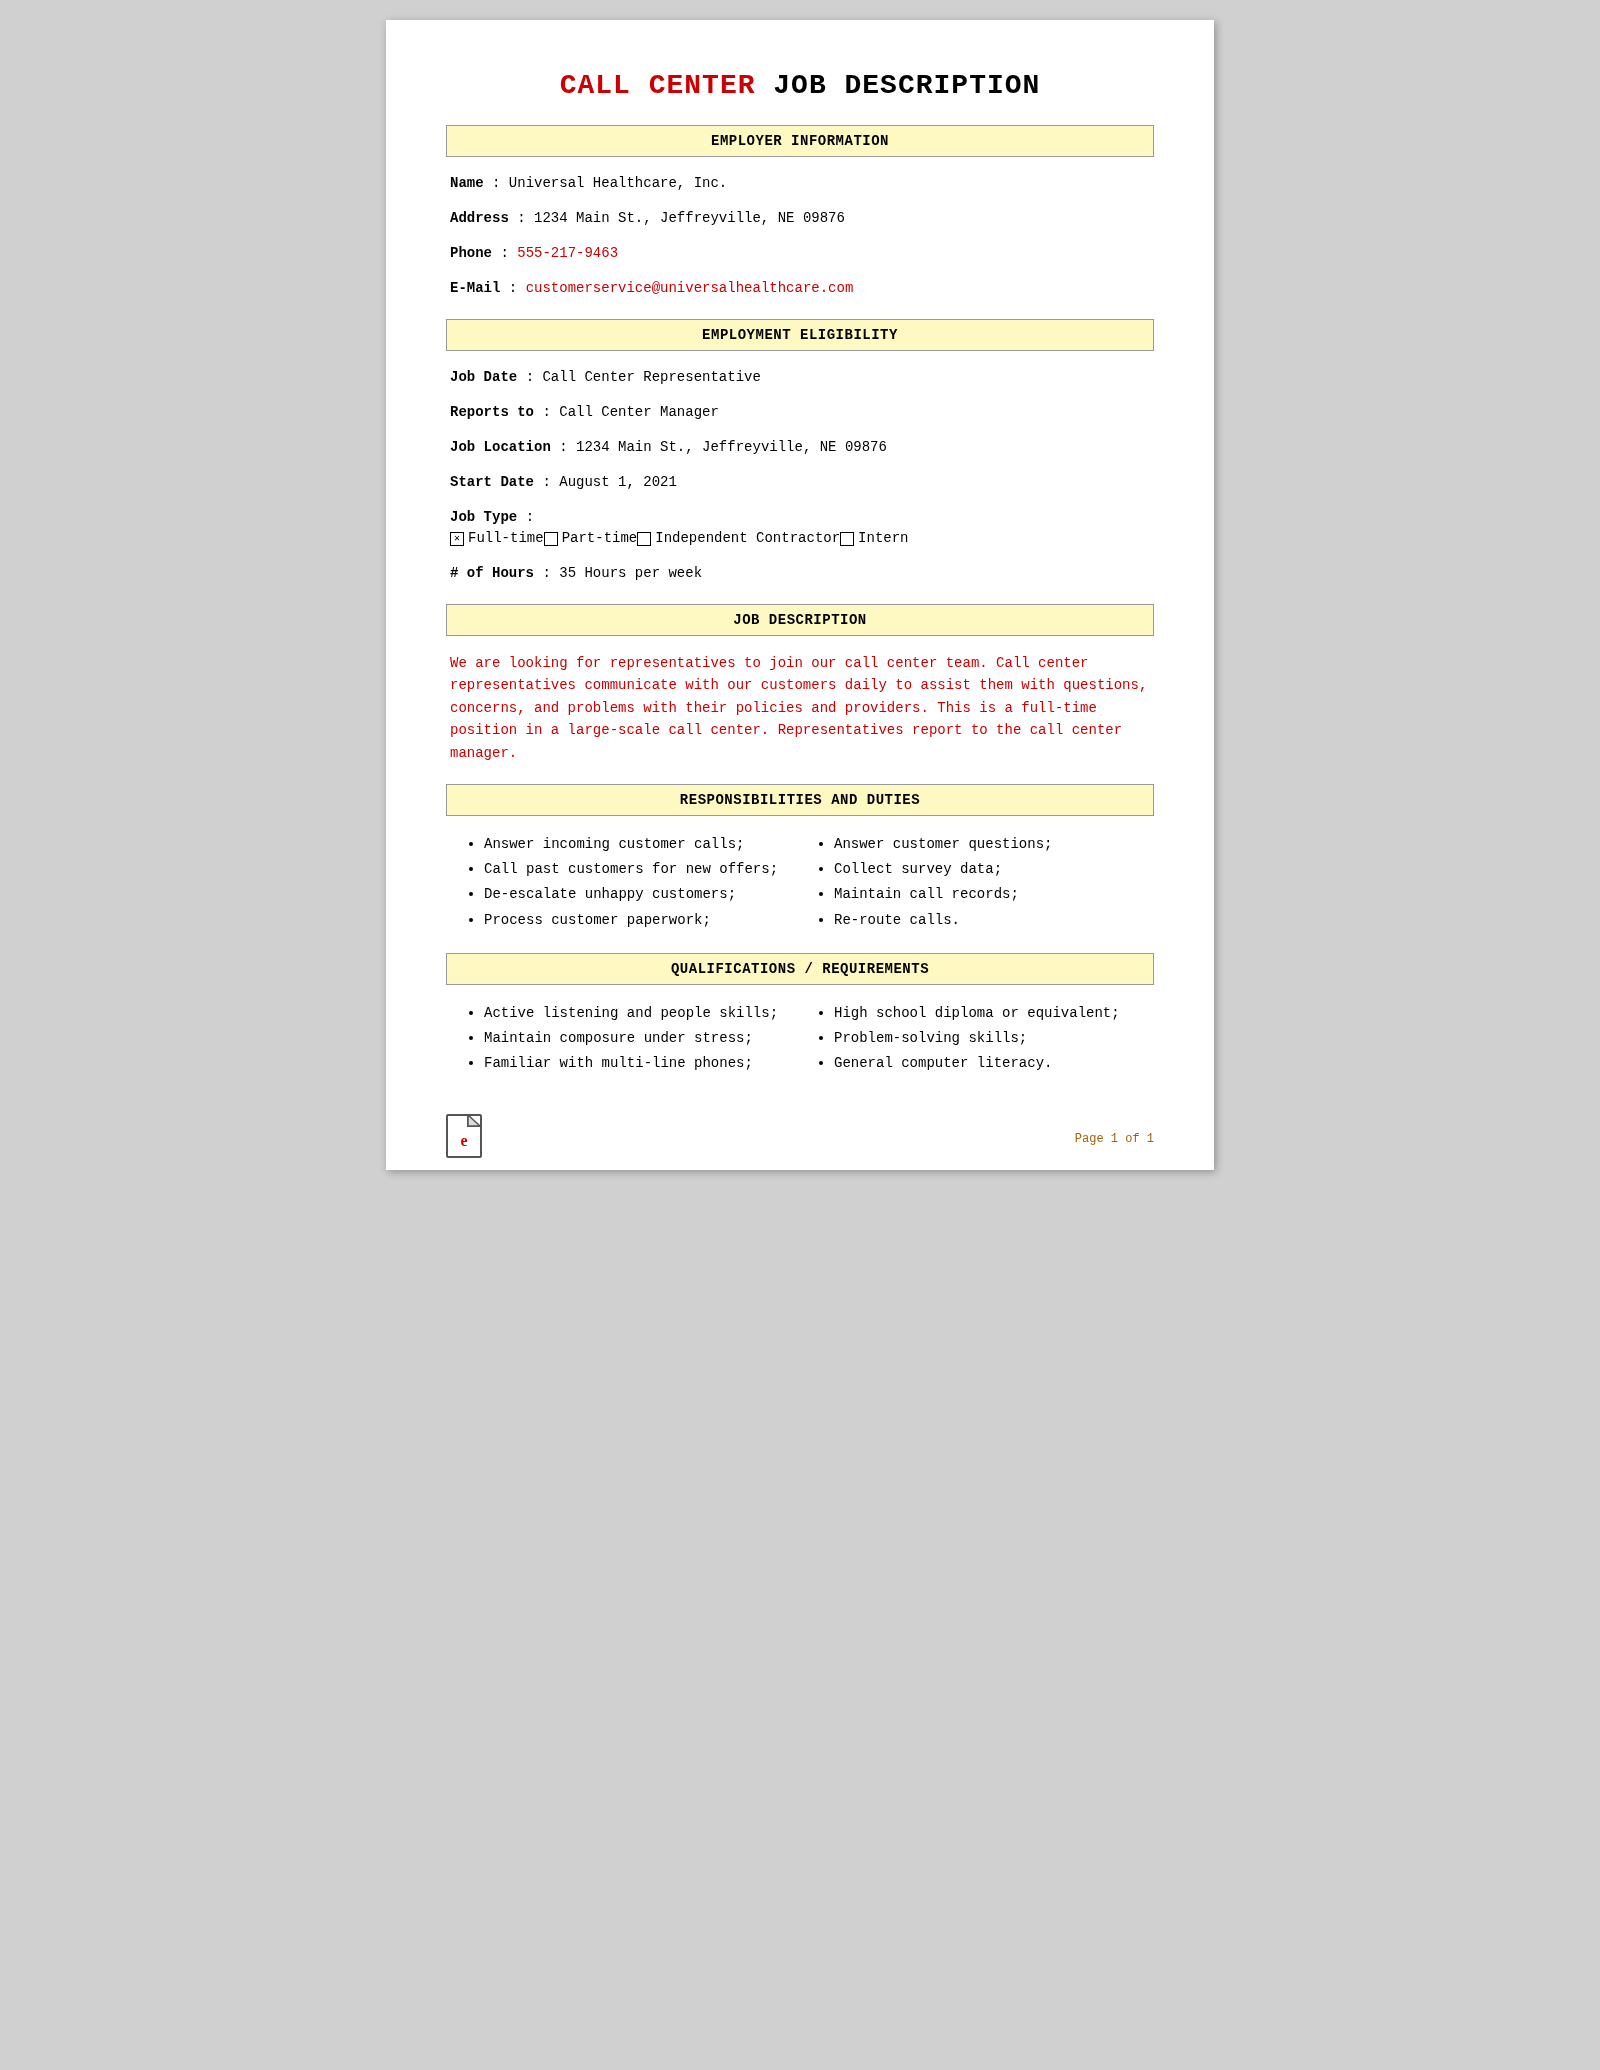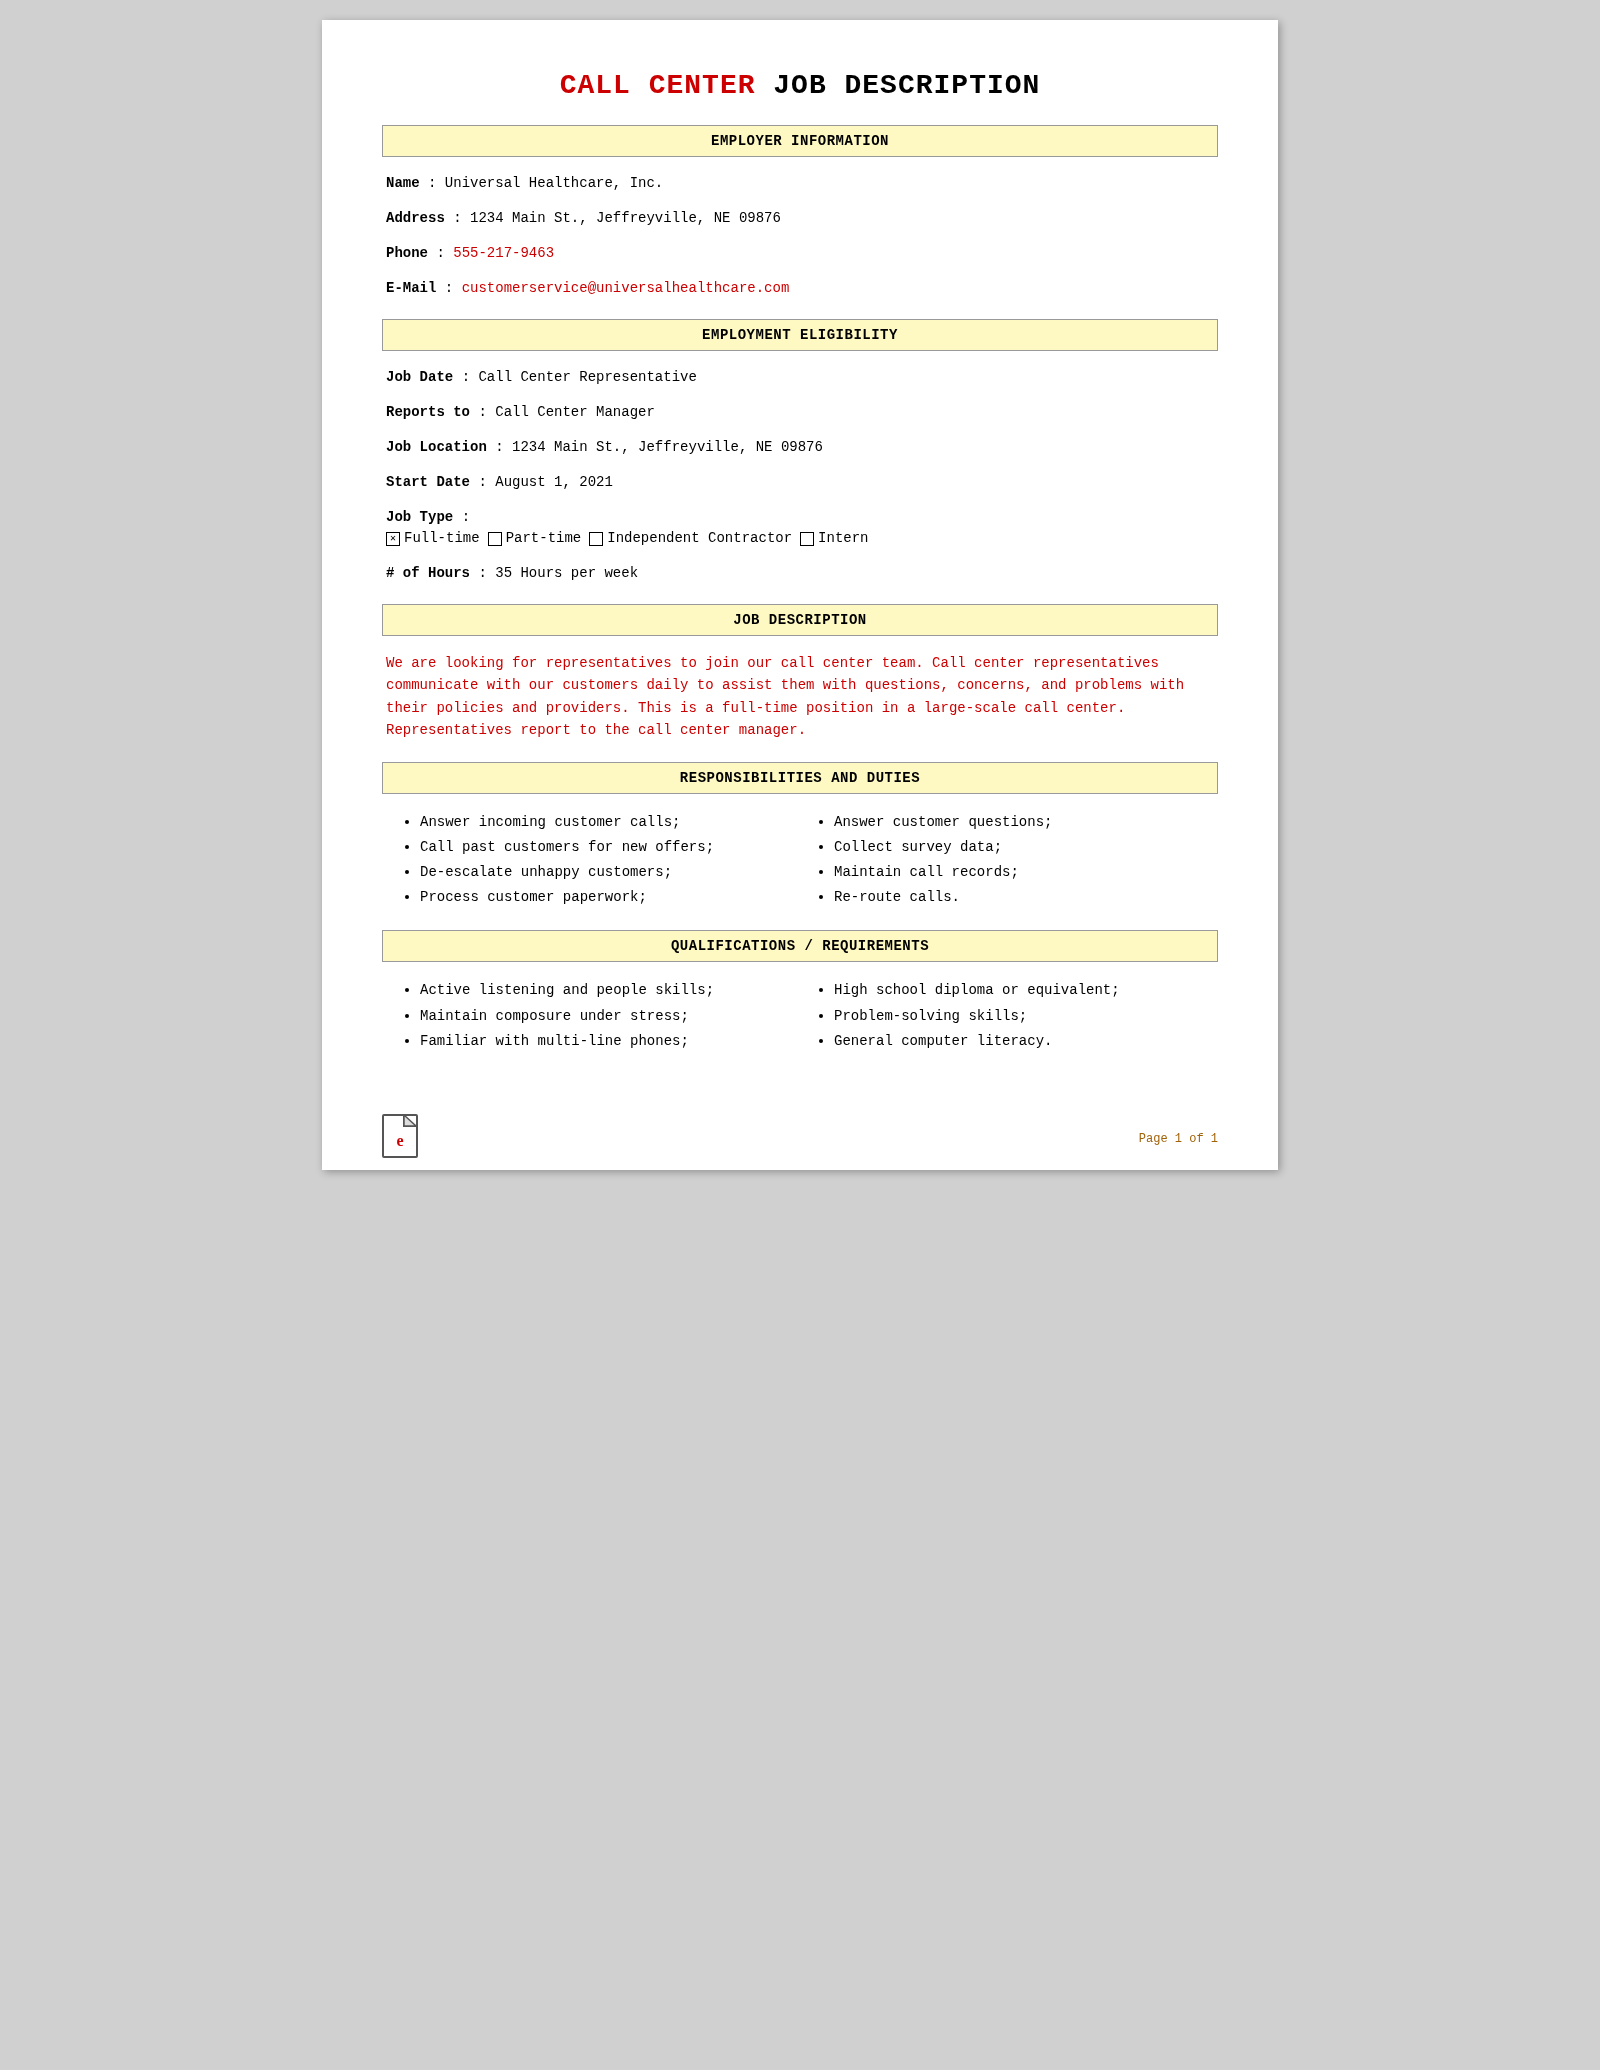--- a/index.html
+++ b/index.html
@@ -9,21 +9,21 @@
       display: flex;
       justify-content: center;
       align-items: flex-start;
       min-height: 100vh;
       padding: 20px;
       font-family: 'Courier New', Courier, monospace;
     }
 
     .page {
       background: #ffffff;
-      width: 956px;
+      width: 828px;
       min-height: 1150px;
       padding: 50px 60px 60px 60px;
       box-shadow: 2px 2px 8px rgba(0,0,0,0.3);
       position: relative;
     }
 
     .page-title {
       text-align: center;
       font-size: 28px;
       font-weight: bold;
@@ -100,21 +100,20 @@
 
     .list-col ul li {
       font-size: 14px;
       line-height: 1.8;
       color: #000;
     }
 
     .checkbox-row {
       display: flex;
       align-items: flex-end;
-      gap: 8px;
       font-size: 14px;
       flex-wrap: wrap;
     }
 
     .checkbox-item {
       display: flex;
       align-items: center;
       gap: 4px;
     }
 

